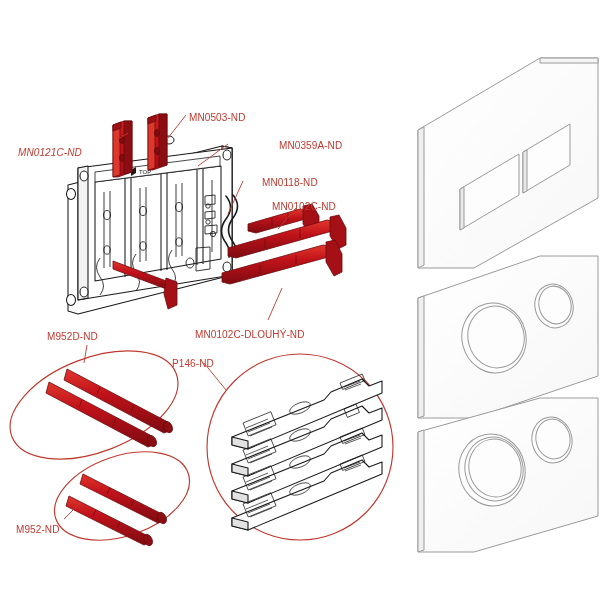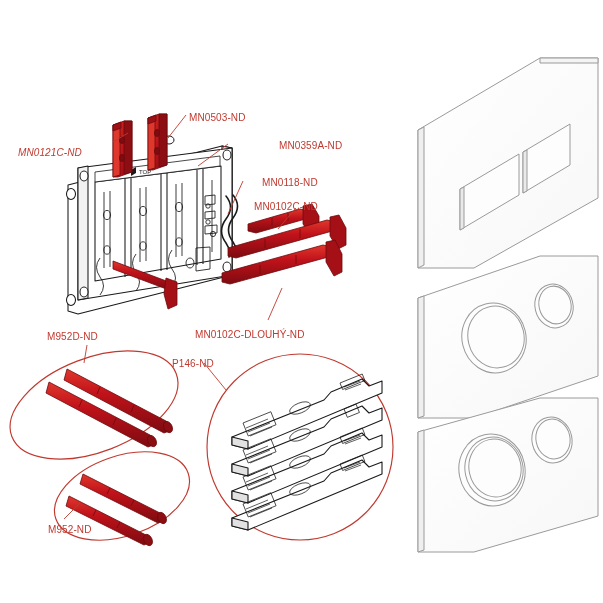--- a/index.html
+++ b/index.html
@@ -275,20 +275,20 @@
         <line x1="204" y1="363" x2="226" y2="390"></line>
         <line x1="64" y1="519" x2="80" y2="503"></line>
       </g>
 </svg>
 
 <div id="labels">
       <div class="lbl" style="left: 18px; top: 147px; color: rgb(192, 57, 47); font-style: italic;">MN0121C-ND</div>
       <div class="lbl" style="left: 189px; top: 112px; color: rgb(192, 57, 47);">MN0503-ND</div>
       <div class="lbl" style="left: 231px; top: 140px; color: rgb(192, 57, 47); margin-left: 48px;">MN0359A-ND</div>
       <div class="lbl" style="left: 262px; top: 177px; color: rgb(192, 57, 47);">MN0118-ND</div>
-      <div class="lbl" style="left: 254px; top: 201px; color: rgb(192, 57, 47);">MN0102C-ND</div>
+      <div class="lbl" style="left: 272px; top: 201px; color: rgb(192, 57, 47);">MN0102C-ND</div>
       <div class="lbl" style="left: 195px; top: 329px; color: rgb(192, 57, 47);">MN0102C-DLOUHÝ-ND</div>
       <div class="lbl" style="left: 47px; top: 331px; color: rgb(192, 57, 47);">M952D-ND</div>
       <div class="lbl" style="left: 172px; top: 358px; color: rgb(192, 57, 47);">P146-ND</div>
-      <div class="lbl" style="left: 16px; top: 524px; color: rgb(192, 57, 47); margin-left: 32px;">M952-ND</div>
+      <div class="lbl" style="left: 16px; top: 524px; color: rgb(192, 57, 47);">M952-ND</div>
     </div>
 
 </div>
 
 </body></html>

